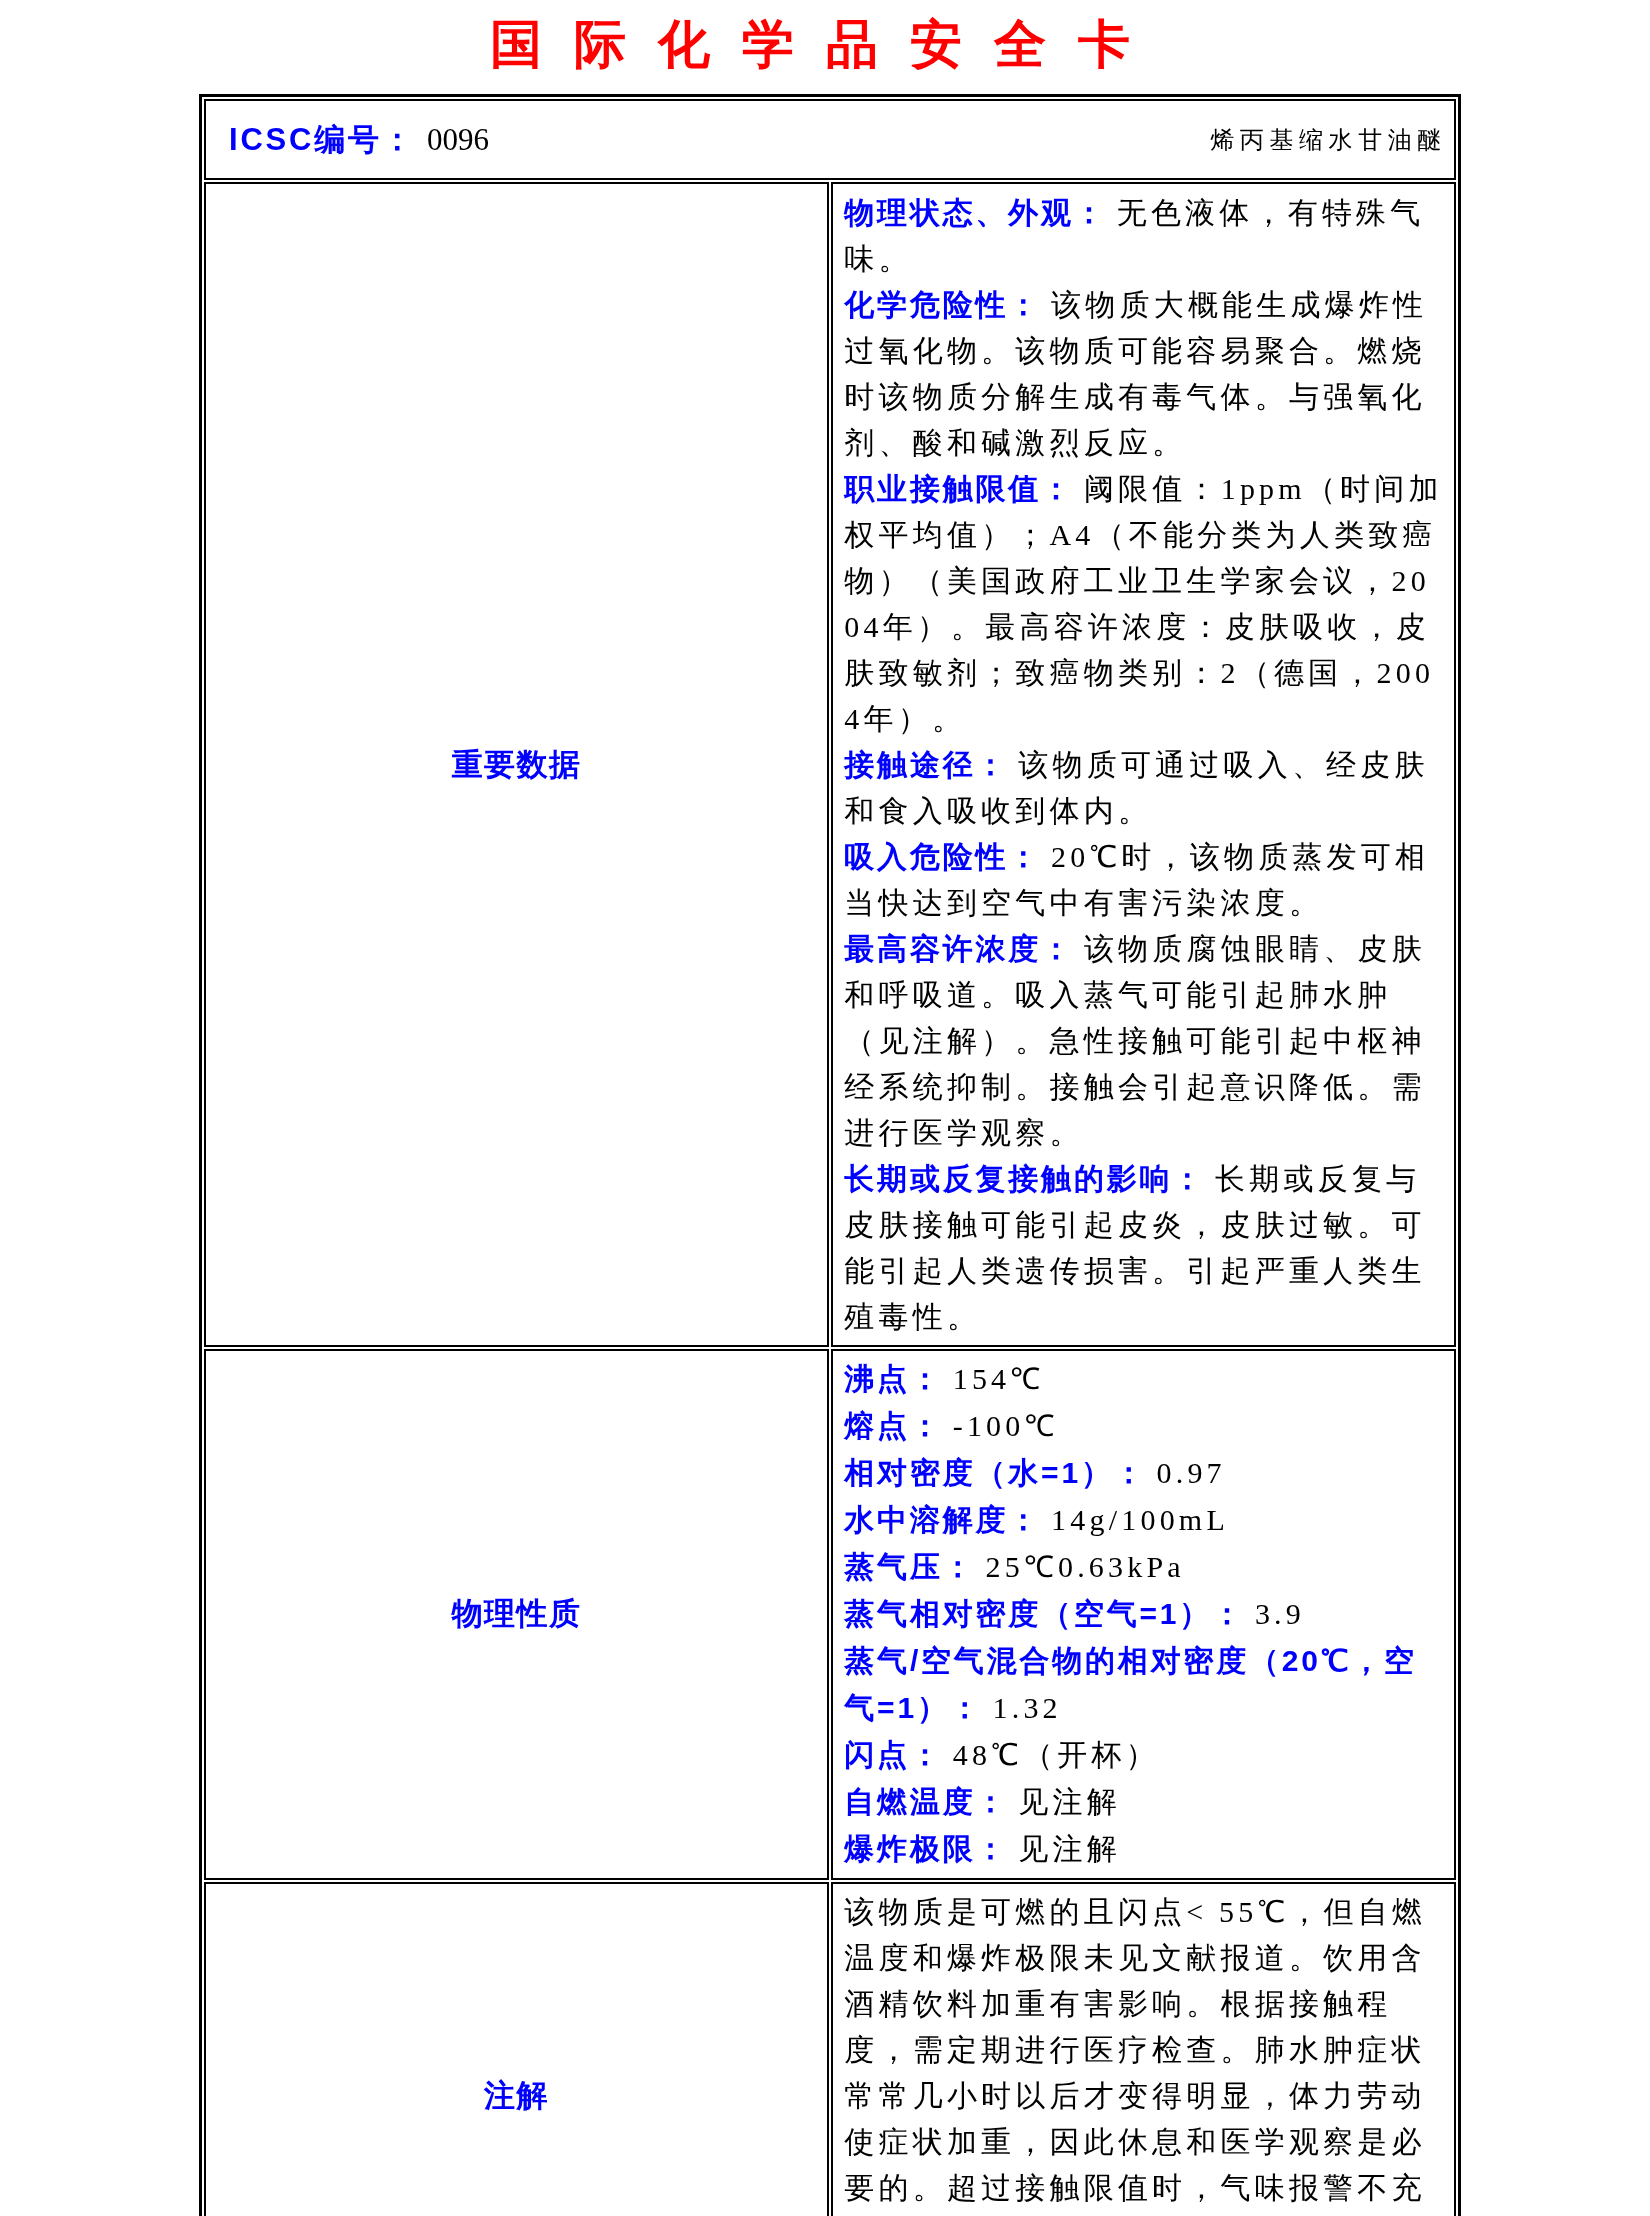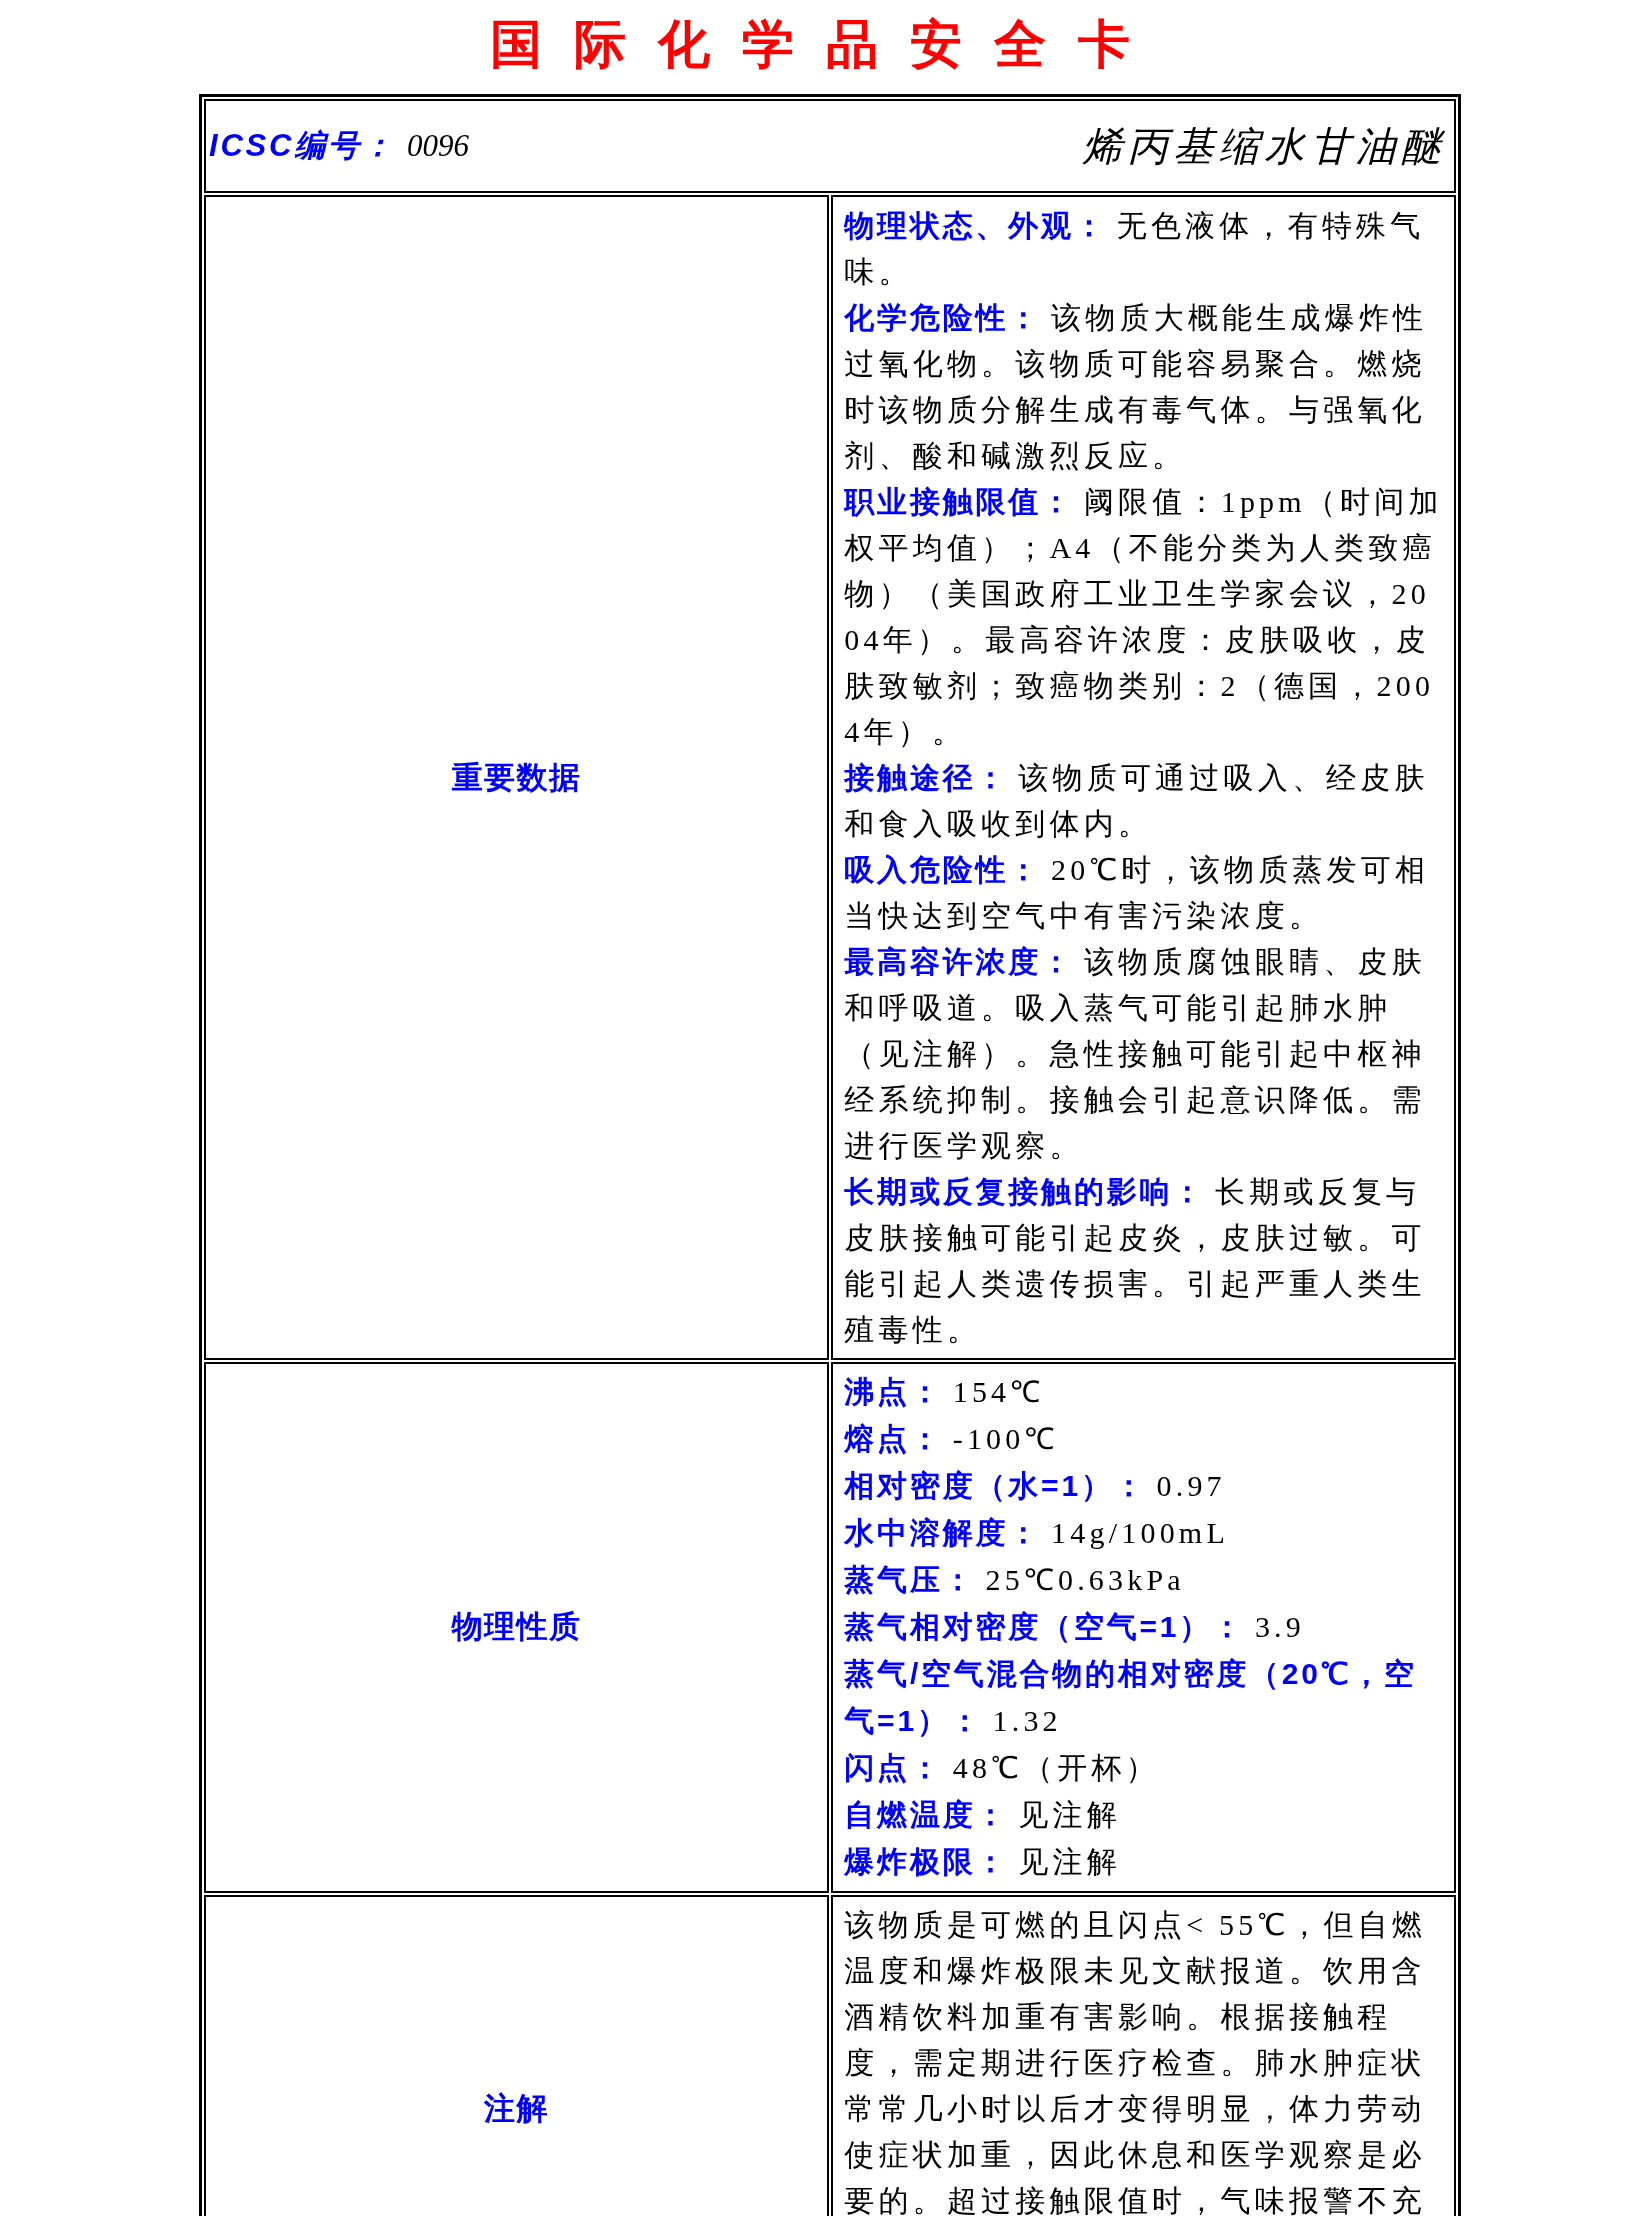--- a/index.html
+++ b/index.html
@@ -26,25 +26,25 @@
   .content-cell{
     vertical-align:top;padding:5.6px 10px 5.6px 11.3px;
     font-size:30px;line-height:46px;letter-spacing:4.2px;
     word-break:break-all;
     margin-left:14px;
   }
   .blabel{
     color:#0000FF;font-family:"Liberation Sans",sans-serif;font-weight:bold;
     margin-right:10px;letter-spacing:2.8px;
   }
-  .header-cell{height:94px;vertical-align:middle;padding:0 7px 0 3px;font-style:italic;}
+  .header-cell{height:81px;vertical-align:middle;padding:0 7px 0 23px;}
   .header-flex{display:flex;justify-content:space-between;align-items:center;width:100%;}
   .header-left{font-size:31px;}
   .header-left .blabel{margin-right:11.3px;}
-  .chem-name{font-size:40px;letter-spacing:5.6px;}
+  .chem-name{font-size:24px;letter-spacing:5.6px;}
 
   .phys-line{line-height:47px;}
 </style>
 </head>
 <body>
 
 <div class="page-title">国际化学品安全卡</div>
 
 <table class="card">
 

